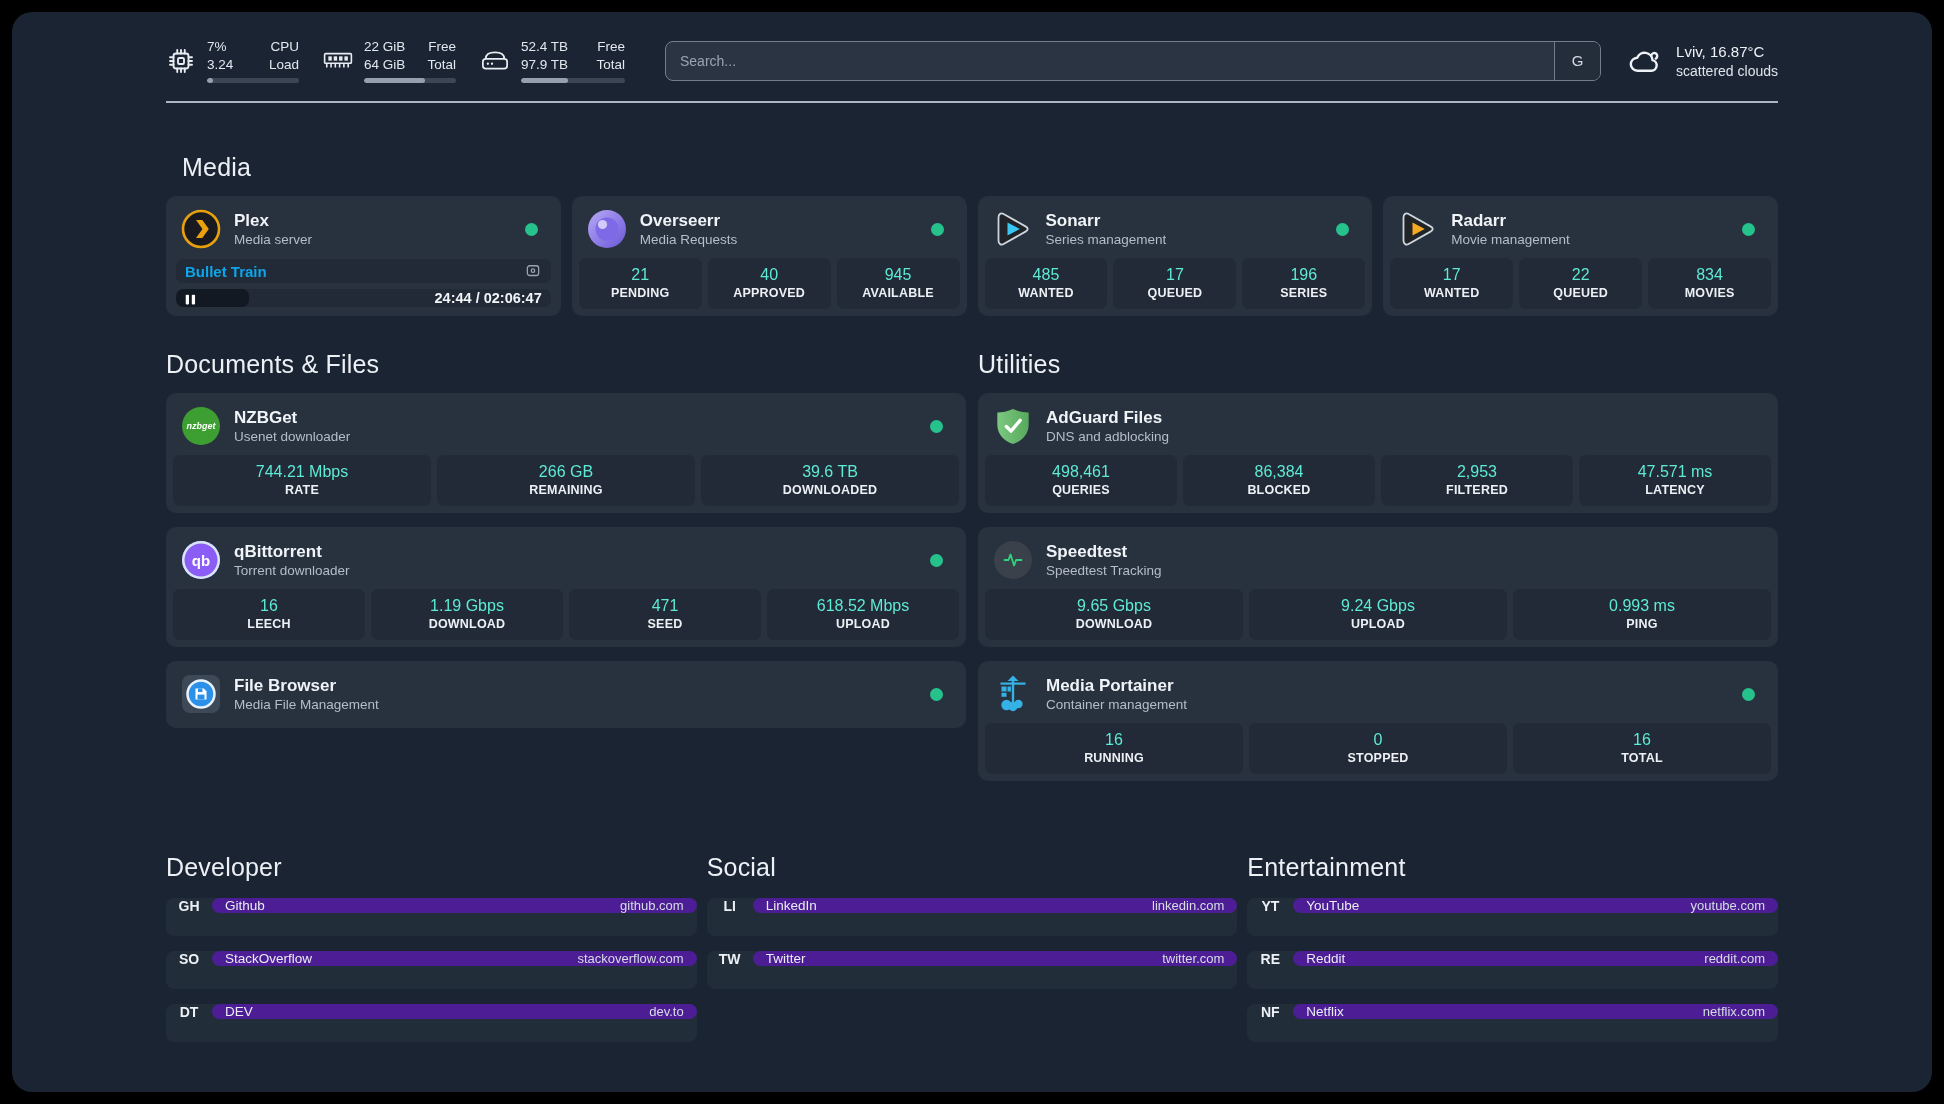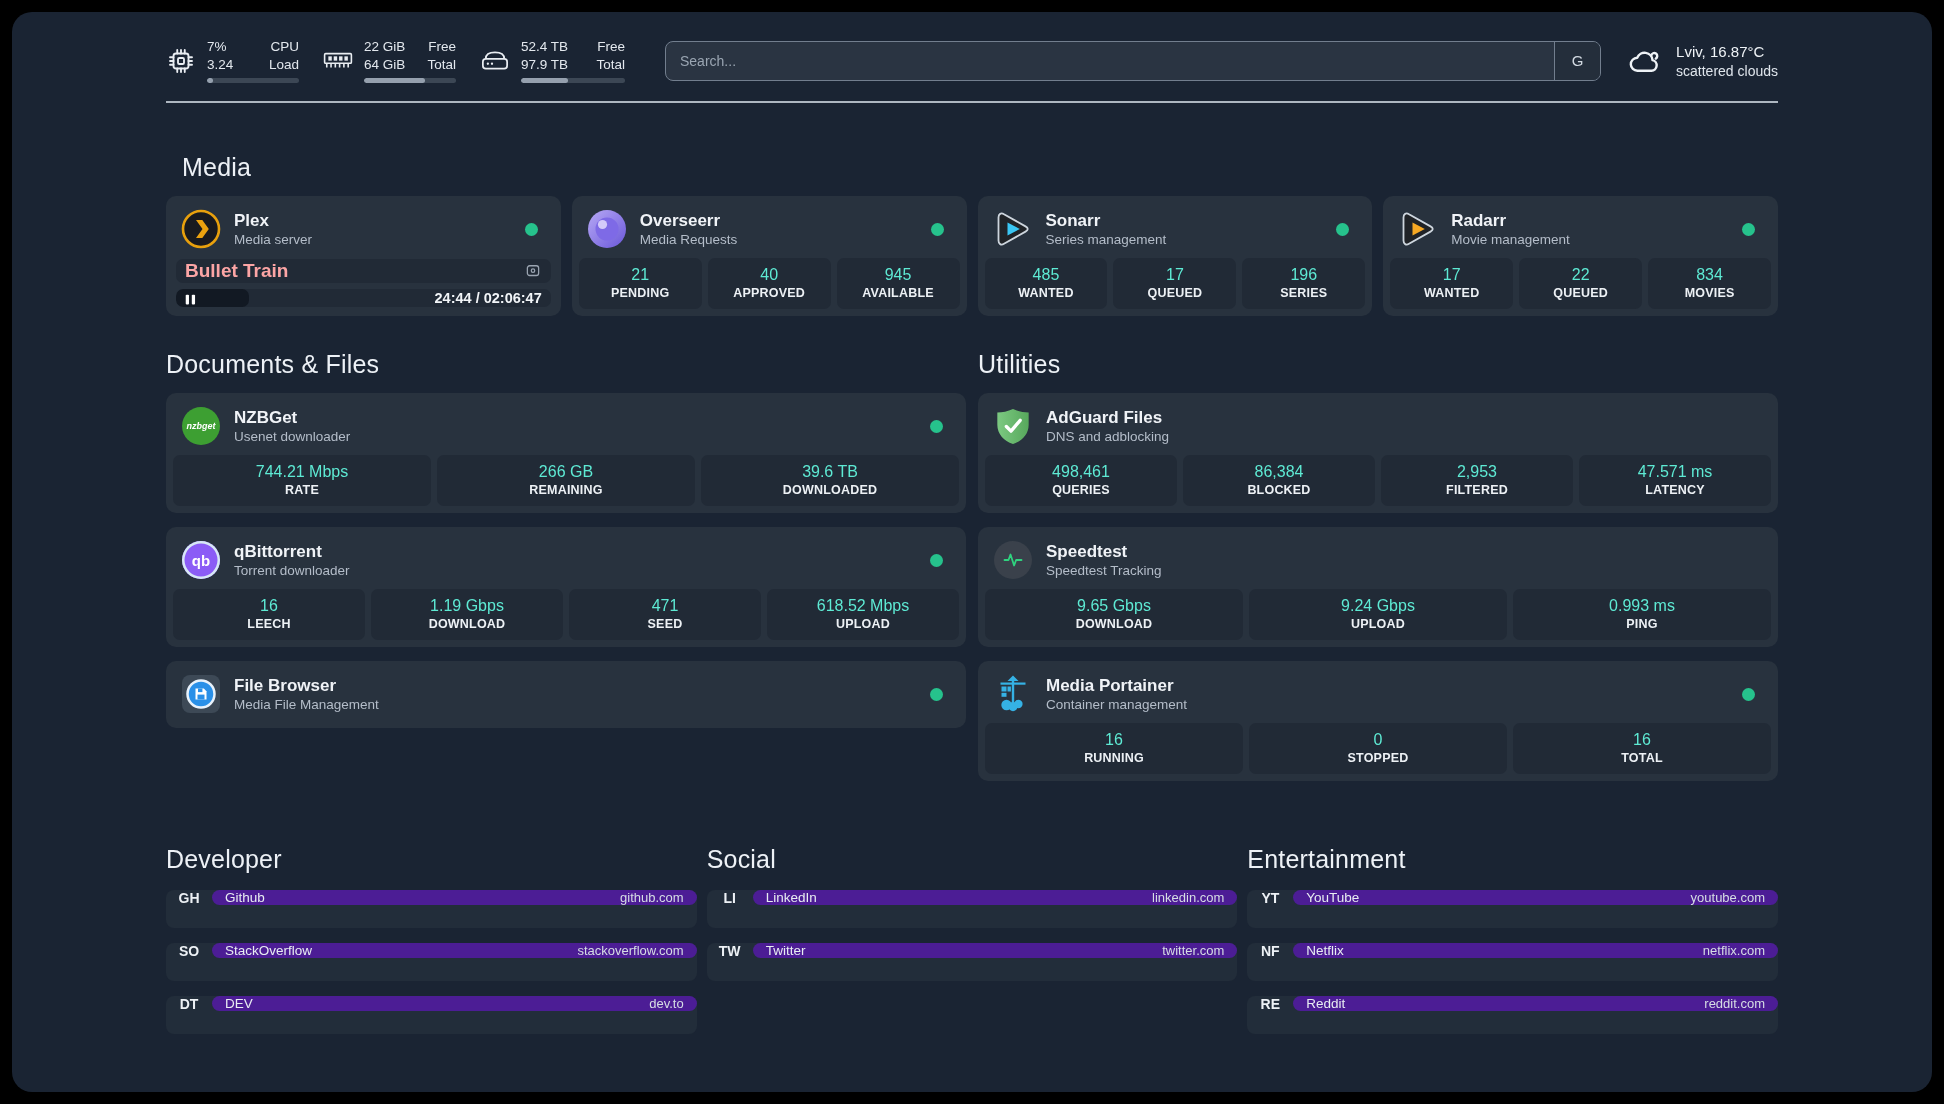--- a/index.html
+++ b/index.html
@@ -45,21 +45,21 @@
   .card-sub { font-size:13.5px; color:#b4bdc9; margin-top:1px; }
   .status-dot { width:13px; height:13px; border-radius:50%; background:#26c28c; margin-left:auto; margin-right:8px; flex:none; }
   .stats-row { display:flex; gap:6px; margin-top:auto; }
   .stat-box { flex:1; background:#212a36; border-radius:7px; text-align:center; padding:8px 4px 9px; }
   .stat-value { font-size:16px; color:#5eead4; }
   .stat-label { font-size:12.5px; font-weight:700; color:#edf1f5; letter-spacing:.2px; margin-top:2px; }
 
   
   .np-row { background:#212a36; border-radius:7px; height:24px; display:flex; align-items:center;
             padding:0 9px; margin:auto 3px 0; }
-  .np-title { font-size:19px; font-weight:600; color:#fca5a5; }
+  .np-title { font-size:15px; font-weight:600; color:#0ea5e9; }
   .np-screen { margin-left:auto; width:18px; height:18px; color:#9aa4b1; }
   .np-progress { position:relative; background:#212a36; border-radius:7px; height:18px; margin:6px 3px 2px;
                  display:flex; align-items:center; overflow:hidden; }
   .np-fill { position:absolute; left:0; top:0; bottom:0; background:#121923; border-radius:7px; }
   .np-pause { position:relative; margin-left:8px; width:13px; height:13px; }
   .np-time { position:relative; margin-left:auto; padding-right:9px; font-size:14.5px; font-weight:700; color:#f2f5f8; }
 
   .mid-grid { display:grid; grid-template-columns:1fr 1fr; gap:12px; margin-top:34px; }
   .mid-title { margin:0 0 14px; }
   .col-cards { display:flex; flex-direction:column; gap:14px; }
@@ -69,21 +69,21 @@
   .icon-circle { width:38px; height:38px; border-radius:50%; display:flex; align-items:center; justify-content:center; }
   .nzbget-circle { background:#3d9f32; }
   .nzbget-text { color:#fff; font-size:9px; font-weight:700; font-style:italic; }
   .qbit-circle { background:#8b5cf6; box-shadow:inset 0 0 0 2.5px #d7e8f5; }
   .qbit-text { color:#fff; font-size:15px; font-weight:700; }
   .speed-circle { background:#3a414b; }
   .speed-circle svg { width:24px; height:24px; }
 
   
   .links-grid { display:grid; grid-template-columns:1fr 1fr 1fr; gap:10px; margin-top:56px; }
-  .links-title { margin:8px 0 16px; }
+  .links-title { margin:16px 0 16px; }
   .link-rows { display:flex; flex-direction:column; gap:15px; }
   .link-row { display:flex; align-items:flex-start; height:38px; background:#222d3a; border-radius:8px; cursor:pointer; }
   .link-abbr { width:46px; flex:none; display:flex; align-items:center; justify-content:center;
                font-size:14px; font-weight:700; color:#edf1f5; }
   .link-bar { flex:1; background:#4c1d95; border-radius:8px; display:flex; align-items:center;
               justify-content:space-between; padding:0 13px; }
   .link-name { font-size:13.5px; color:#e8edf2; }
   .link-url { font-size:13px; color:#d6dde4; }
 </style>
 </head>
@@ -589,31 +589,31 @@
       <h2 class="section-title links-title">Entertainment</h2>
       <div class="link-rows">
         <div class="link-row">
           <span class="link-abbr">YT</span>
           <span class="link-bar">
             <span class="link-name">YouTube</span>
             <span class="link-url">youtube.com</span>
           </span>
         </div>
         <div class="link-row">
+          <span class="link-abbr">RE</span>
+          <span class="link-bar">
+            <span class="link-name">Reddit</span>
+            <span class="link-url">reddit.com</span>
+          </span>
+        </div>
+        <div class="link-row">
           <span class="link-abbr">NF</span>
           <span class="link-bar">
             <span class="link-name">Netflix</span>
             <span class="link-url">netflix.com</span>
-          </span>
-        </div>
-        <div class="link-row">
-          <span class="link-abbr">RE</span>
-          <span class="link-bar">
-            <span class="link-name">Reddit</span>
-            <span class="link-url">reddit.com</span>
           </span>
         </div>
       </div>
     </div>
 
   </div>
 
 </div>
 </div>
 </div>

